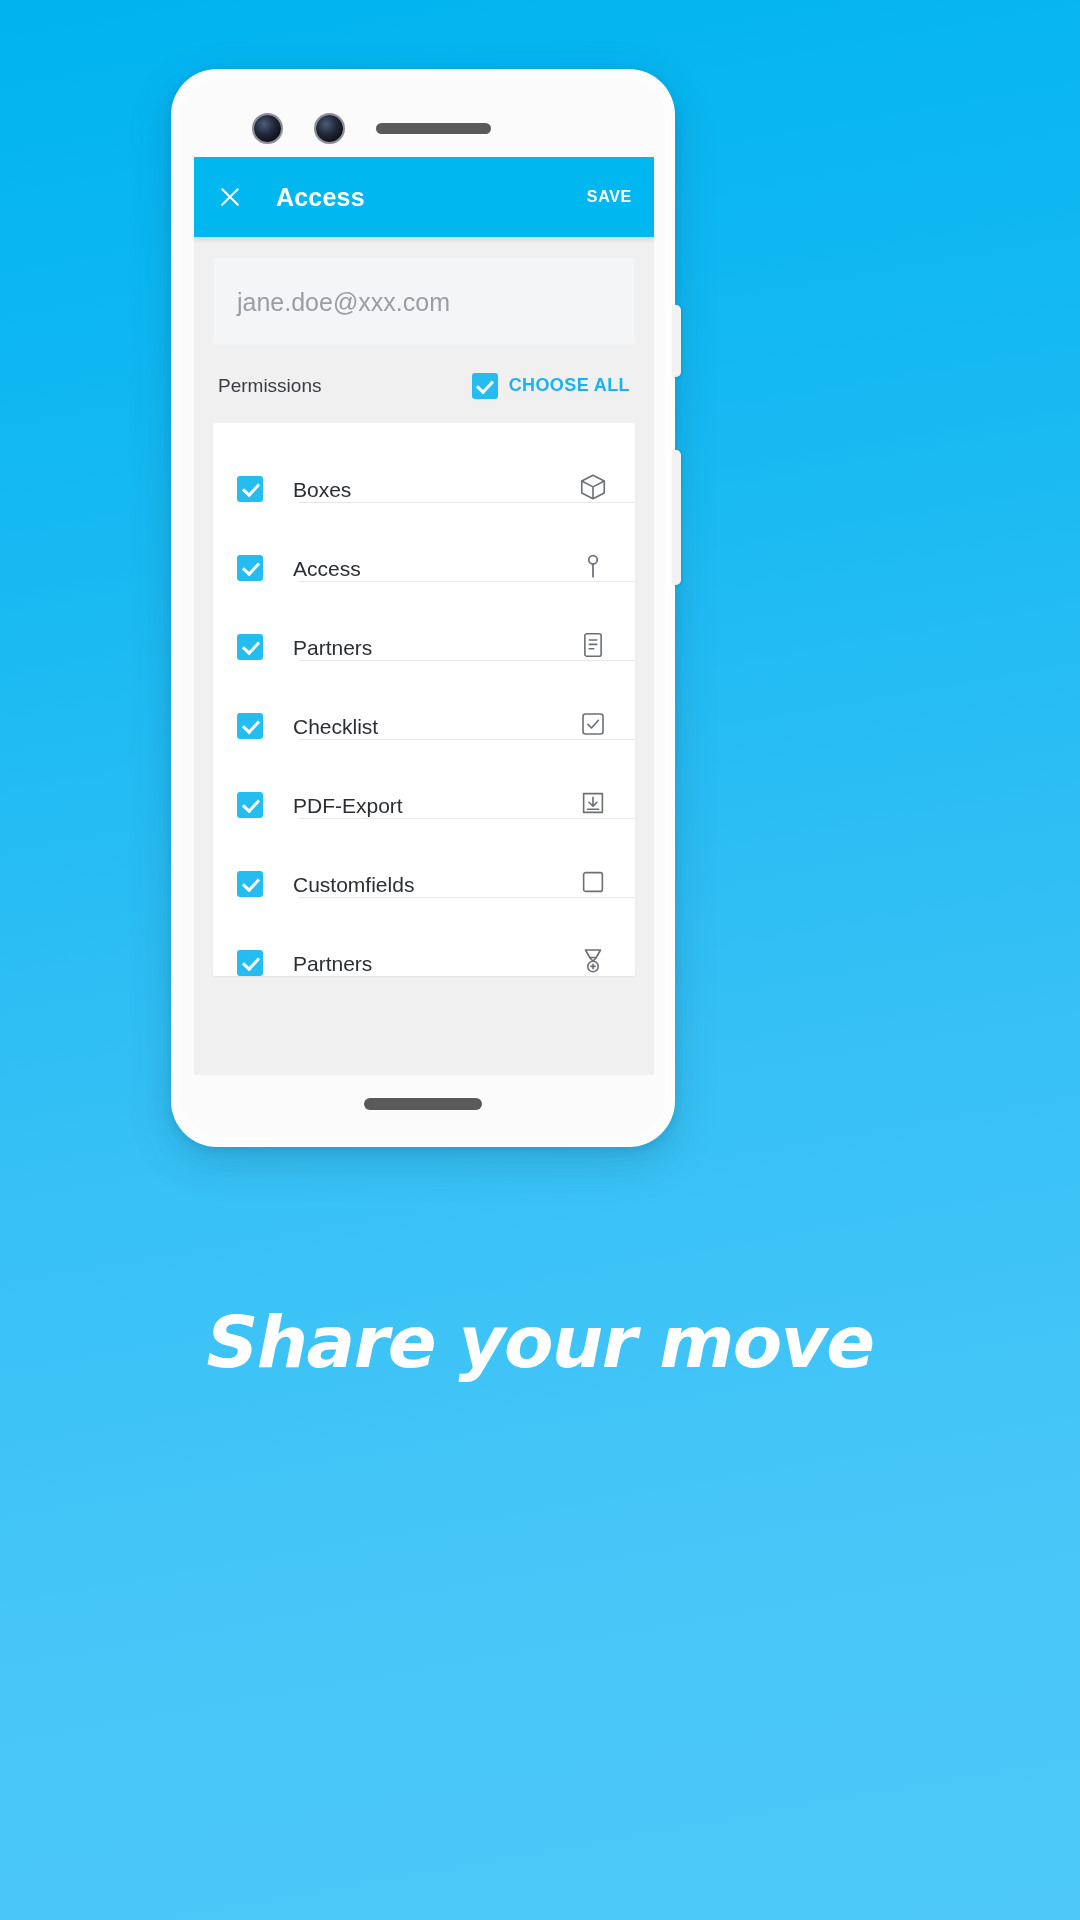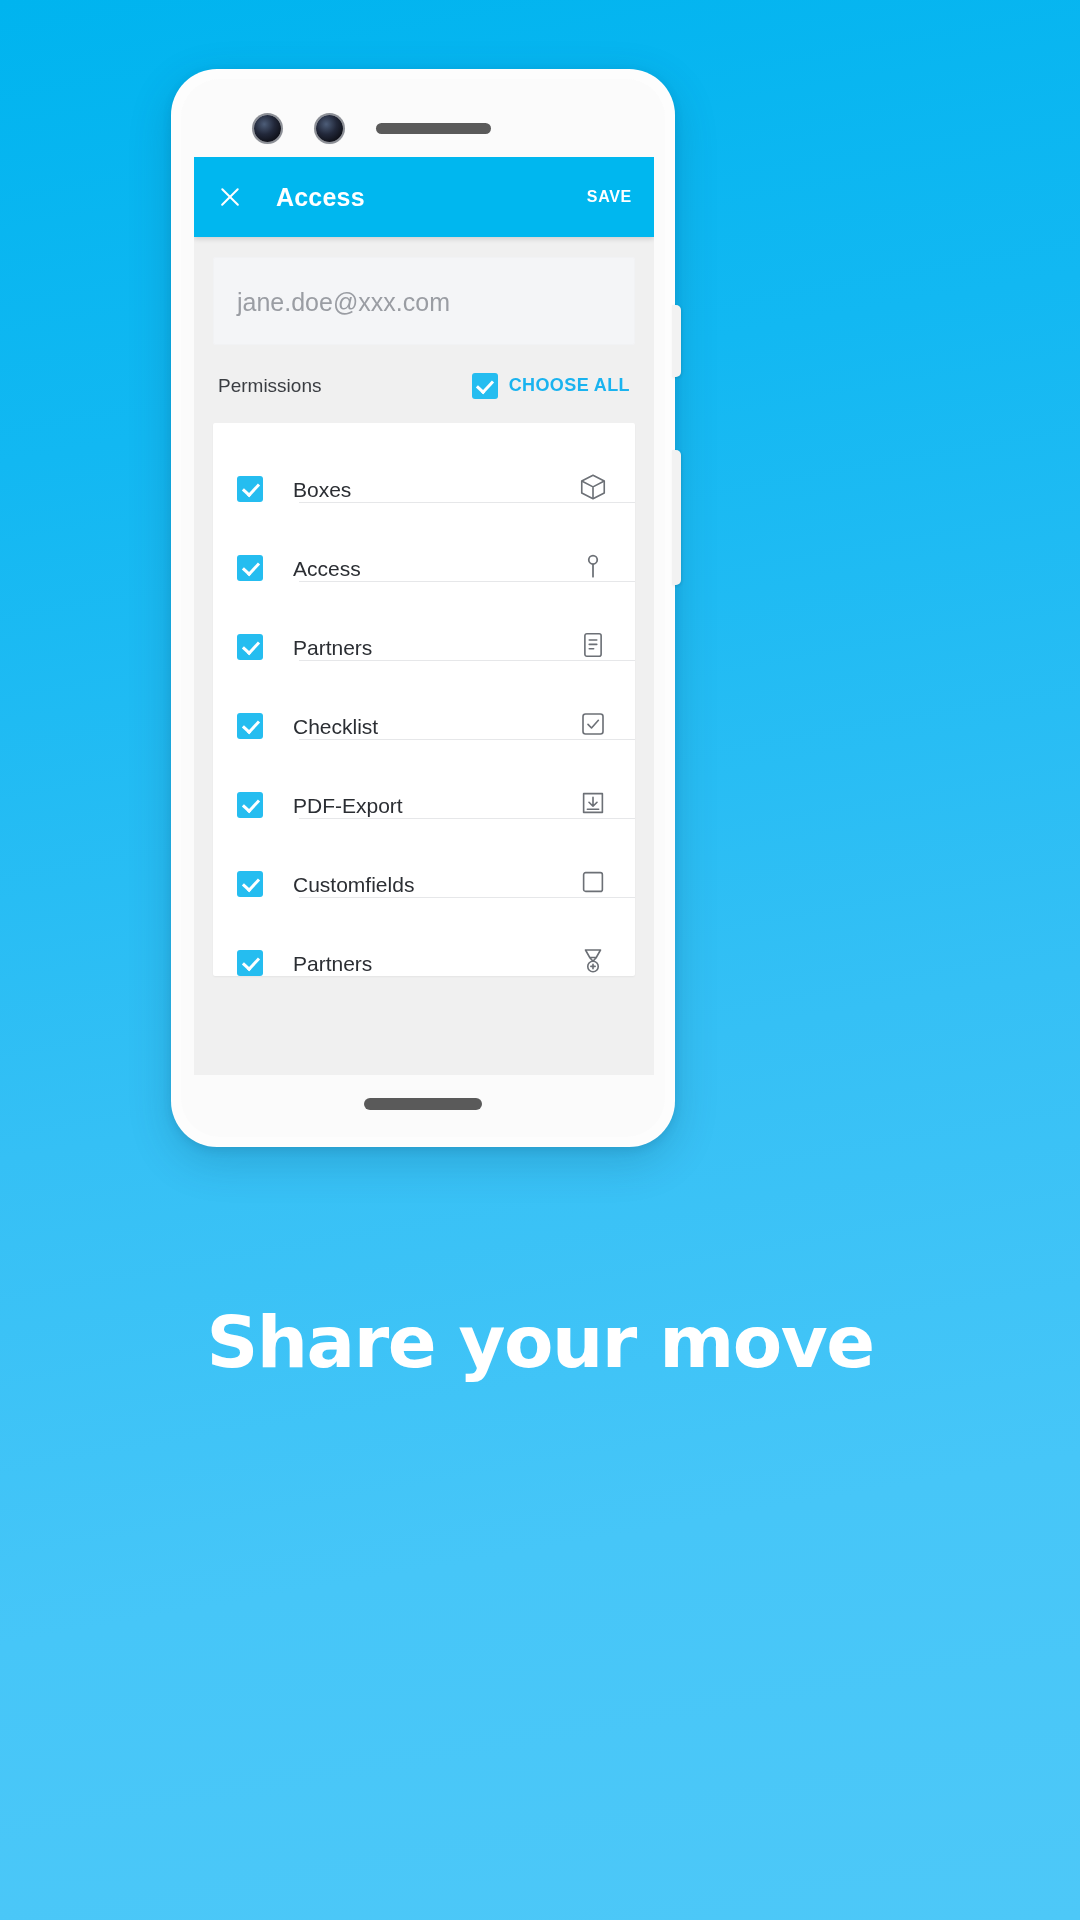--- a/index.html
+++ b/index.html
@@ -251,20 +251,21 @@
     position: absolute;
     left: 0;
     right: 0;
     top: 1300px;
     text-align: center;
     color: #ffffff;
     font-size: 72px;
     font-weight: bold;
     letter-spacing: -1.5px;
     font-family: "DejaVu Sans", sans-serif;
+    font-style: italic;
   }
 </style>
 </head>
 <body>
 
 <div class="phone">
   <div class="phone-inner-frame"></div>
 
   <div class="side-btn power"></div>
   <div class="side-btn volume"></div>

